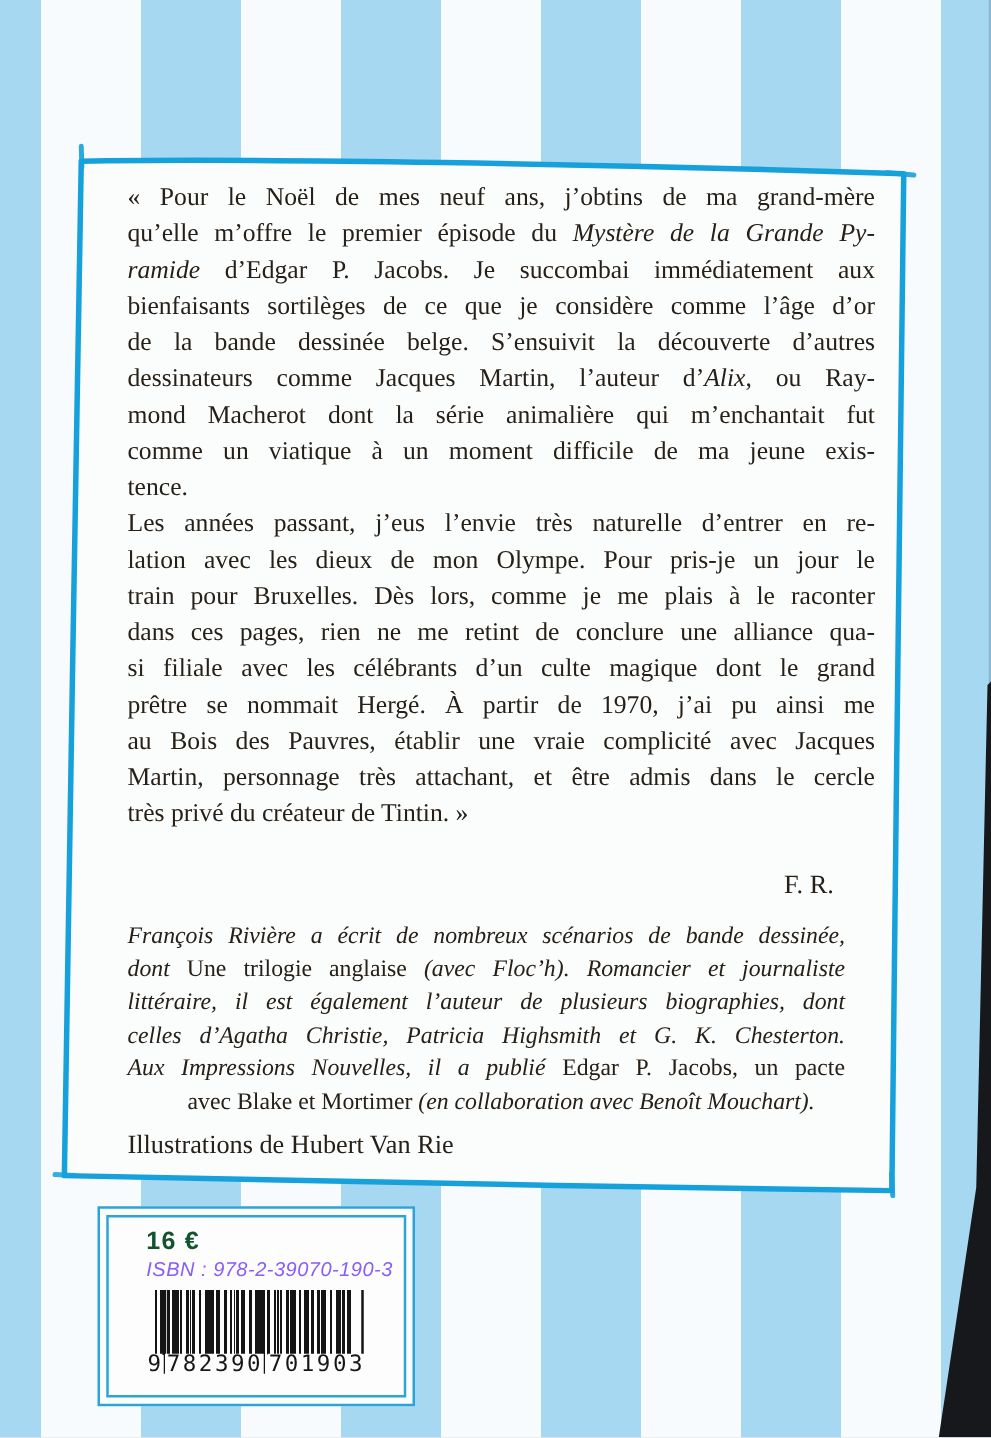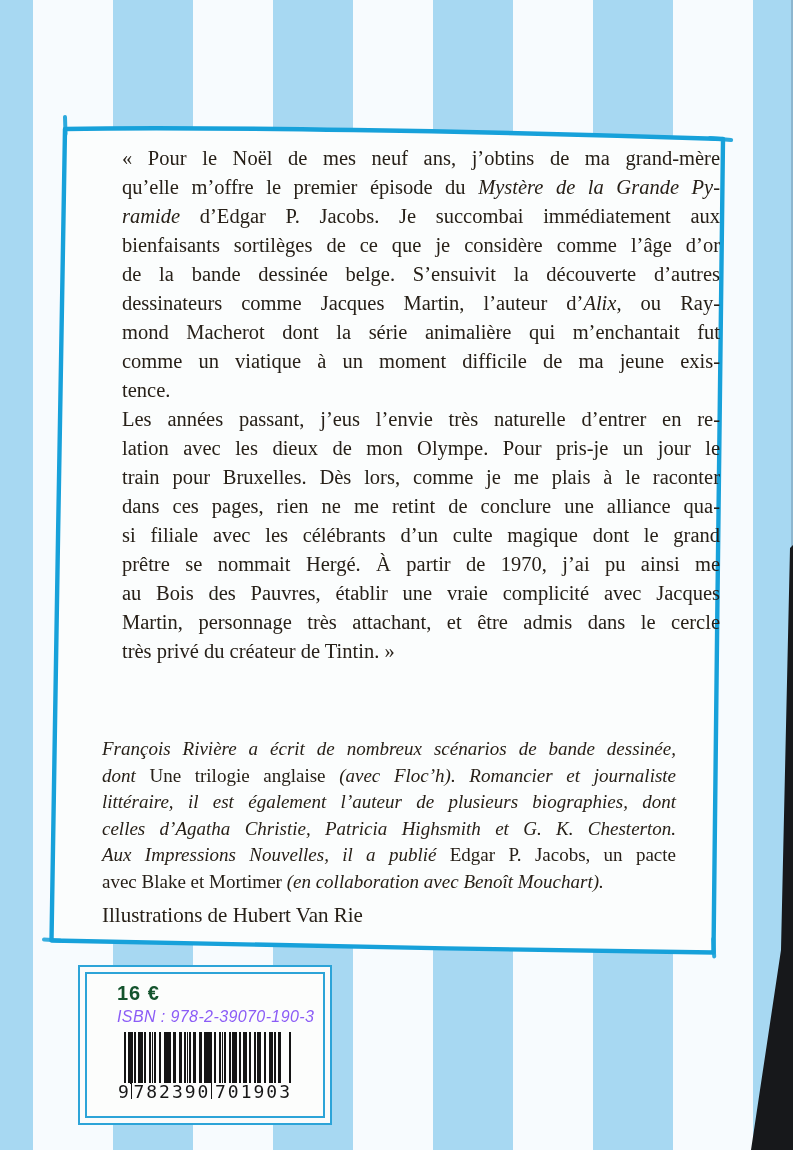--- a/index.html
+++ b/index.html
@@ -12,30 +12,30 @@
       #a7d8f2 0px, #a7d8f2 33px,
       #f7fbfe 33px, #f7fbfe 113px,
       #a7d8f2 113px, #a7d8f2 160px);
     font-family:"Liberation Serif","DejaVu Serif",serif;
     color:#272018;
   }
   svg.overlay{position:absolute;left:0;top:0;width:793px;height:1150px;pointer-events:none;}
   svg.frame{pointer-events:none;}
 
   
-  .quote{position:absolute;left:102px;top:144px;width:598px;font-size:20.5px;margin-left:20px;}
+  .quote{position:absolute;left:102px;top:144px;width:598px;font-size:20.5px;}
   .quote .line{height:29px;line-height:29px;text-align:justify;text-align-last:justify;white-space:nowrap;}
   .quote .line.nj{text-align-last:left;white-space:normal;}
   .sig{position:absolute;left:102px;top:693px;width:598px;height:29px;line-height:29px;
        font-size:21px;text-align:right;padding-right:33px;box-sizing:border-box;}
 
   
   .bio{position:absolute;left:102px;top:736px;width:574px;font-size:19px;font-style:italic;}
   .bio .line{height:26.5px;line-height:26.5px;text-align:justify;text-align-last:justify;white-space:nowrap;}
-  .bio .line.nj{text-align-last:left;white-space:normal;}
+  .bio .line.nj{text-align-last:left;white-space:normal;margin-left:48px;}
   .it{font-style:italic;}
   .ro{font-style:normal;}
 
   .illus{position:absolute;left:102px;top:901px;width:598px;height:29px;line-height:29px;font-size:21px;}
 
   
   .bc-outer{
     position:absolute;left:78px;top:965px;width:254px;height:160px;
     box-sizing:border-box;border:2px solid #2da4d8;background:#fbfcfc;
     padding:5px;
@@ -101,20 +101,21 @@
         <div class="line"><span>lation avec les dieux de mon Olympe. Pour pris-je un jour le</span></div>
         <div class="line"><span>train pour Bruxelles. Dès lors, comme je me plais à le raconter</span></div>
         <div class="line"><span>dans ces pages, rien ne me retint de conclure une alliance qua-</span></div>
         <div class="line"><span>si filiale avec les célébrants d’un culte magique dont le grand</span></div>
         <div class="line"><span>prêtre se nommait Hergé. À partir de 1970, j’ai pu ainsi me</span></div>
         <div class="line"><span>au Bois des Pauvres, établir une vraie complicité avec Jacques</span></div>
         <div class="line"><span>Martin, personnage très attachant, et être admis dans le cercle</span></div>
         <div class="line nj"><span>très privé du créateur de Tintin. »</span></div>
       </div>
   </div>
+  <div class="sig">F. R.</div>
 
   <div class="bio" id="bio-lines">
       <div class="line"><span class="it">François Rivière a écrit de nombreux scénarios de bande dessinée,</span></div>
       <div class="line"><span class="it">dont </span><span class="ro">Une trilogie anglaise </span><span class="it">(avec Floc’h). Romancier et journaliste</span></div>
       <div class="line"><span class="it">littéraire, il est également l’auteur de plusieurs biographies, dont</span></div>
       <div class="line"><span class="it">celles d’Agatha Christie, Patricia Highsmith et G. K. Chesterton.</span></div>
       <div class="line"><span class="it">Aux Impressions Nouvelles, il a publié </span><span class="ro">Edgar P. Jacobs, un pacte</span></div>
       <div class="line nj"><span class="ro">avec Blake et Mortimer </span><span class="it">(en collaboration avec Benoît Mouchart).</span></div>
     </div>
   <div class="illus">Illustrations de Hubert Van Rie</div>

